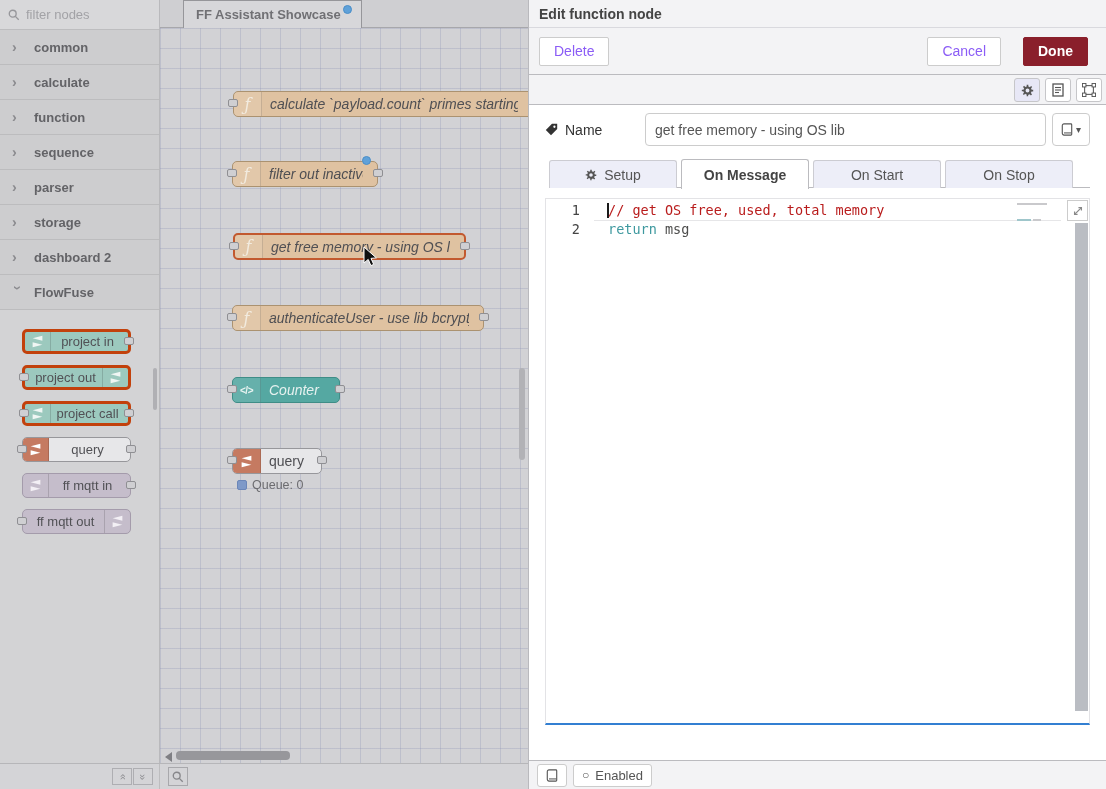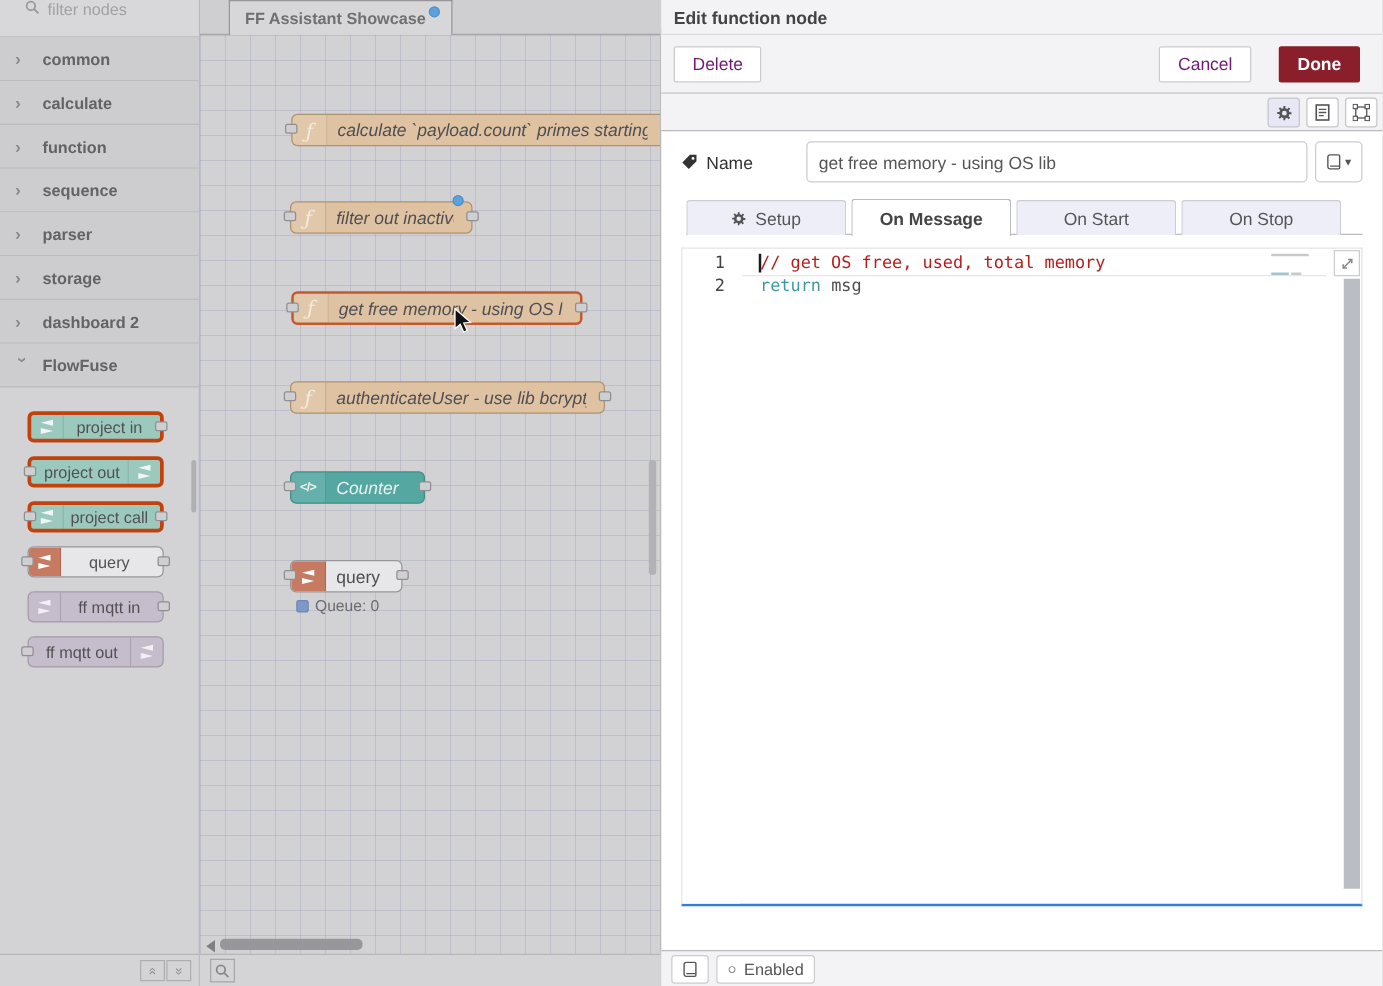--- a/index.html
+++ b/index.html
@@ -2,21 +2,21 @@
 <html><head>
 <meta charset="utf-8">
 <style>
   * { margin:0; padding:0; box-sizing:border-box; }
   html,body { background:#e8e8e8; }
   body { font-family:"Liberation Sans", sans-serif; }
   .app { position:relative; width:1106px; height:789px; overflow:hidden; background:#d2d2d5; }
 
   
   .palette { position:absolute; left:0; top:0; width:160px; height:789px; background:#d3d3d5; border-right:1px solid #b9b9bc; z-index:3; }
-  .palette-search { position:relative; height:30px; background:#d8d8da; border-bottom:1px solid #bdbdbf; display:flex; align-items:flex-start; padding:0 20px; }
+  .palette-search { position:relative; height:30px; background:#d8d8da; border-bottom:1px solid #bdbdbf; display:flex; align-items:center; padding:0 8px; }
   .palette-search input { flex:1; border:none; outline:none; background:transparent; font-size:13px; color:#707074; font-family:"Liberation Sans",sans-serif; margin-left:6px; width:100px;}
   .palette-search input::placeholder { color:#a2a2a6; }
   .cat { height:35px; background:#cdcdcf; border-bottom:1px solid #bcbcbe; display:flex; align-items:center; padding:0 12px; cursor:pointer; }
   .cat .chev { color:#8b8b8f; font-size:14px; font-weight:bold; width:16px; display:inline-block; }
   .cat .chev.down { transform:rotate(90deg); transform-origin:40% 50%; }
   .cat .cat-label { font-size:13px; font-weight:bold; color:#636367; margin-left:6px; }
   .pnodes { position:relative; height:240px; }
   .pnode { position:absolute; left:22px; width:109px; height:25px; border-radius:5px; font-size:13px; color:#515155; }
   .pnode .plabel { position:absolute; top:0; bottom:0; display:flex; align-items:center; justify-content:center; }
   .p-teal  { background:#9cc9be; border:3px solid #c2410c; }
@@ -70,25 +70,25 @@
   .footer-pal { width:160px; height:100%; border-right:1px solid #bdbdbf; display:flex; align-items:center; justify-content:flex-end; padding-right:6px; gap:1px; }
   .fbtn { width:20px; height:17px; border:1px solid #aeaeb2; background:#d4d4d7; color:#8e8e92; font-size:11px; display:flex; align-items:center; justify-content:center; cursor:pointer; }
   .rot-up   { transform:rotate(-90deg); display:inline-block; }
   .rot-down { transform:rotate(90deg);  display:inline-block; }
   .footer-canvas { flex:1; display:flex; align-items:center; padding-left:8px; }
   .zoombtn { width:20px; height:19px; border:1px solid #a8a8ac; background:#d4d4d7; display:flex; align-items:center; justify-content:center; cursor:pointer; }
 
   .cursor-arrow { position:absolute; z-index:5; }
 
   
-  .tray { position:absolute; left:528px; top:0; width:578px; height:789px; background:#ffffff; border-left:1px solid #b9b9bd; z-index:6;border-radius:31px; }
+  .tray { position:absolute; left:528px; top:0; width:578px; height:789px; background:#ffffff; border-left:1px solid #b9b9bd; z-index:6; }
   .tray-header { height:28px; background:#f3f3f5; border-bottom:1px solid #d9d9de; font-size:14px; font-weight:bold; color:#444; line-height:28px; padding-left:10px; }
   .tray-toolbar { height:47px; background:#f3f3f5; border-bottom:1px solid #bbbbbf; display:flex; align-items:center; padding:0 18px 0 10px; }
   .btn { height:29px; border-radius:2px; font-size:14px; font-family:"Liberation Sans",sans-serif; padding:0 14px; cursor:pointer; }
-  .btn-plain { background:#fff; border:1px solid #ccc; color:#701a75;text-align:right; }
+  .btn-plain { background:#fff; border:1px solid #ccc; color:#8b5cf6;text-align:right; }
   .btn-done  { background:#8a1f2b; border:1px solid #8a1f2b; color:#fff; margin-left:22px; font-weight:bold; }
   .spacer { flex:1; }
   .prop-row { position:relative; height:30px; background:#f3f3f5; border-bottom:1px solid #bbbbbf; }
   .prop-tab { position:absolute; left:1px; top:1px; height:29px; width:183px; background:#fff; border:1px solid #bbbbbf; border-bottom:none; display:flex; align-items:center; padding-left:12px; gap:7px; font-size:14px; font-weight:bold; color:#555; z-index:2; cursor:pointer;}
   .prop-icons { position:absolute; right:4px; top:3px; display:flex; gap:5px; }
   .mini-btn { width:26px; height:24px; border:1px solid #c6c6c9; border-radius:3px; background:#fff; display:flex; align-items:center; justify-content:center; cursor:pointer; }
   .mini-btn.active { background:#e7e7f6; }
   .tray-body { position:relative; padding:8px 16px 0 16px; }
   .name-row { display:flex; align-items:center; }
   .name-label { width:100px; display:flex; align-items:center; gap:7px; font-size:14px; color:#333; }

